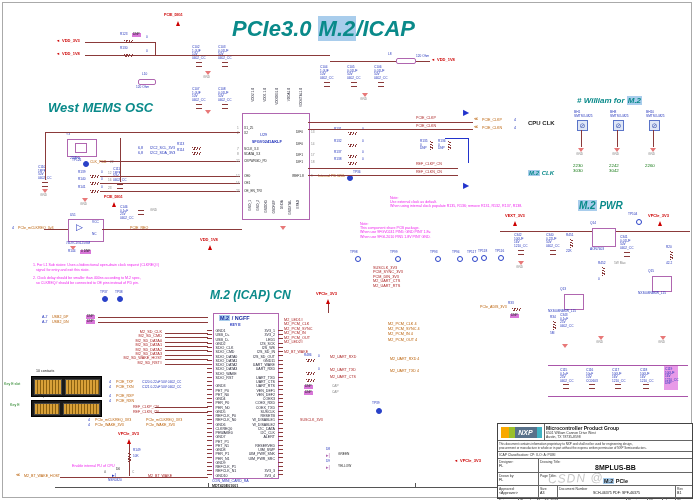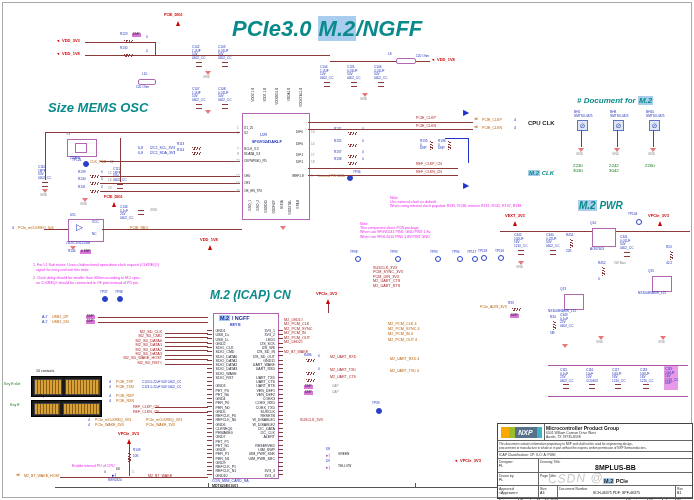--- a/index.html
+++ b/index.html
@@ -64,21 +64,21 @@
 </head>
 <body>
 
 <div id="sheet">
   <div class="frame"></div>
   <div class="bline"></div>
   <div class="btick" style="left:208px"></div>
   <div class="btick" style="left:415px"></div>
   <div class="btick" style="left:555px"></div>
 
-  <div class="a teal" style="left:232px;top:16px;font-size:22px"><span>PCIe3.0 </span><span class="hl">M.2</span><span>/NGFF</span></div>
+  <div class="a teal" style="left:232px;top:16px;font-size:22px"><span>PCIe3.0 </span><span class="hl">M.2</span><span>/ICAP</span></div>
 
   <i class="a t35 red" style="left:164px;top:13px">PCIE_DIG1</i>
   <div class="pflag" style="left:176px;top:21px"></div>
   <i class="a t4 red" style="left:62px;top:39px">VDD_3V3</i>
   <i class="a t4 red" style="left:56px;top:38.5px">◄</i>
   <i class="a t4 red" style="left:62px;top:52px">VDD_1V8</i>
   <i class="a t4 red" style="left:56px;top:51.5px">◄</i>
   <div class="wire" style="left:85px;top:42px;width:70px;height:1px"></div>
   <div class="wire" style="left:85px;top:55px;width:245px;height:1px"></div>
   <div class="wire" style="left:155px;top:42px;width:1px;height:14px"></div>
@@ -147,21 +147,21 @@
   <div class="cap" style="left:378px;top:82px"></div>
   <div class="gnd" style="left:362px;top:93px"></div>
   <i class="a t3 gray" style="left:360px;top:98px">GND</i>
   <div class="wire" style="left:330px;top:61px;width:100px;height:1px"></div>
   <i class="a t3 blu" style="left:388px;top:53px">L8</i>
   <div class="box" style="left:396px;top:58px;width:18px;height:4px;border-radius:2px"></div>
   <i class="a t3 blu" style="left:416px;top:55px">120 Ohm</i>
   <i class="a t4 red" style="left:437px;top:58px">VDD_1V8</i>
   <i class="a t4 red" style="left:431px;top:57.5px">◄</i>
 
-  <div class="a teal" style="left:48px;top:100px;font-size:13px">Size MEMS OSC</div>
+  <div class="a teal" style="left:48px;top:100px;font-size:13px">West MEMS OSC</div>
   <i class="a t3 blu" style="left:66px;top:133px">Y3</i>
   <div class="box" style="left:67px;top:139px;width:28px;height:16px"></div>
   <div class="box" style="left:75px;top:143px;width:10px;height:8px"></div>
   <i class="a t3 blu" style="left:70px;top:157px">25MHz</i>
   <div class="stack" style="left:38px;top:166px">
       <div class="cv">C110</div>
       <div class="cv">18PF</div>
       <div class="cv">50V</div>
       <div class="cv">0402_CC</div>
     </div>
@@ -340,21 +340,21 @@
   <i class="a" style="left:463px;top:108px;font-size:8px;color:#2233cc">▶</i>
   <div class="bwire" style="left:445px;top:138px;width:24px;height:1px"></div>
   <div class="bwire" style="left:468px;top:138px;width:1px;height:25px"></div>
   <i class="a" style="left:463px;top:181px;font-size:8px;color:#2233cc">▶</i>
   <div class="stack" style="left:390px;top:196px">
       <div class="ntl">Note:</div>
       <div class="ntl">Use external clock as default.</div>
       <div class="ntl">When using internal clock populate R135, R136; remove R131, R132, R137, R138.</div>
     </div>
 
-  <div class="a teal" style="left:577px;top:96px;font-size:8px"><span># Document for </span><span class="hl">M.2</span></div>
+  <div class="a teal" style="left:577px;top:96px;font-size:8px"><span># William for </span><span class="hl">M.2</span></div>
   <i class="a t3 blu" style="left:574px;top:111px">BH1</i>
   <i class="a t3 blu" style="left:574px;top:115px">SMTSO-M25</i>
   <div class="soicon" style="left:577px;top:120px">⊘</div>
   <div class="wire" style="left:581px;top:130px;width:1px;height:17px"></div>
   <div class="gnd" style="left:578px;top:148px"></div>
   <i class="a t3 gray" style="left:576px;top:153px">GND</i>
   <div class="stack" style="left:573px;top:163px">
       <div class="grl">2230</div>
       <div class="grl">3030</div>
     </div>

